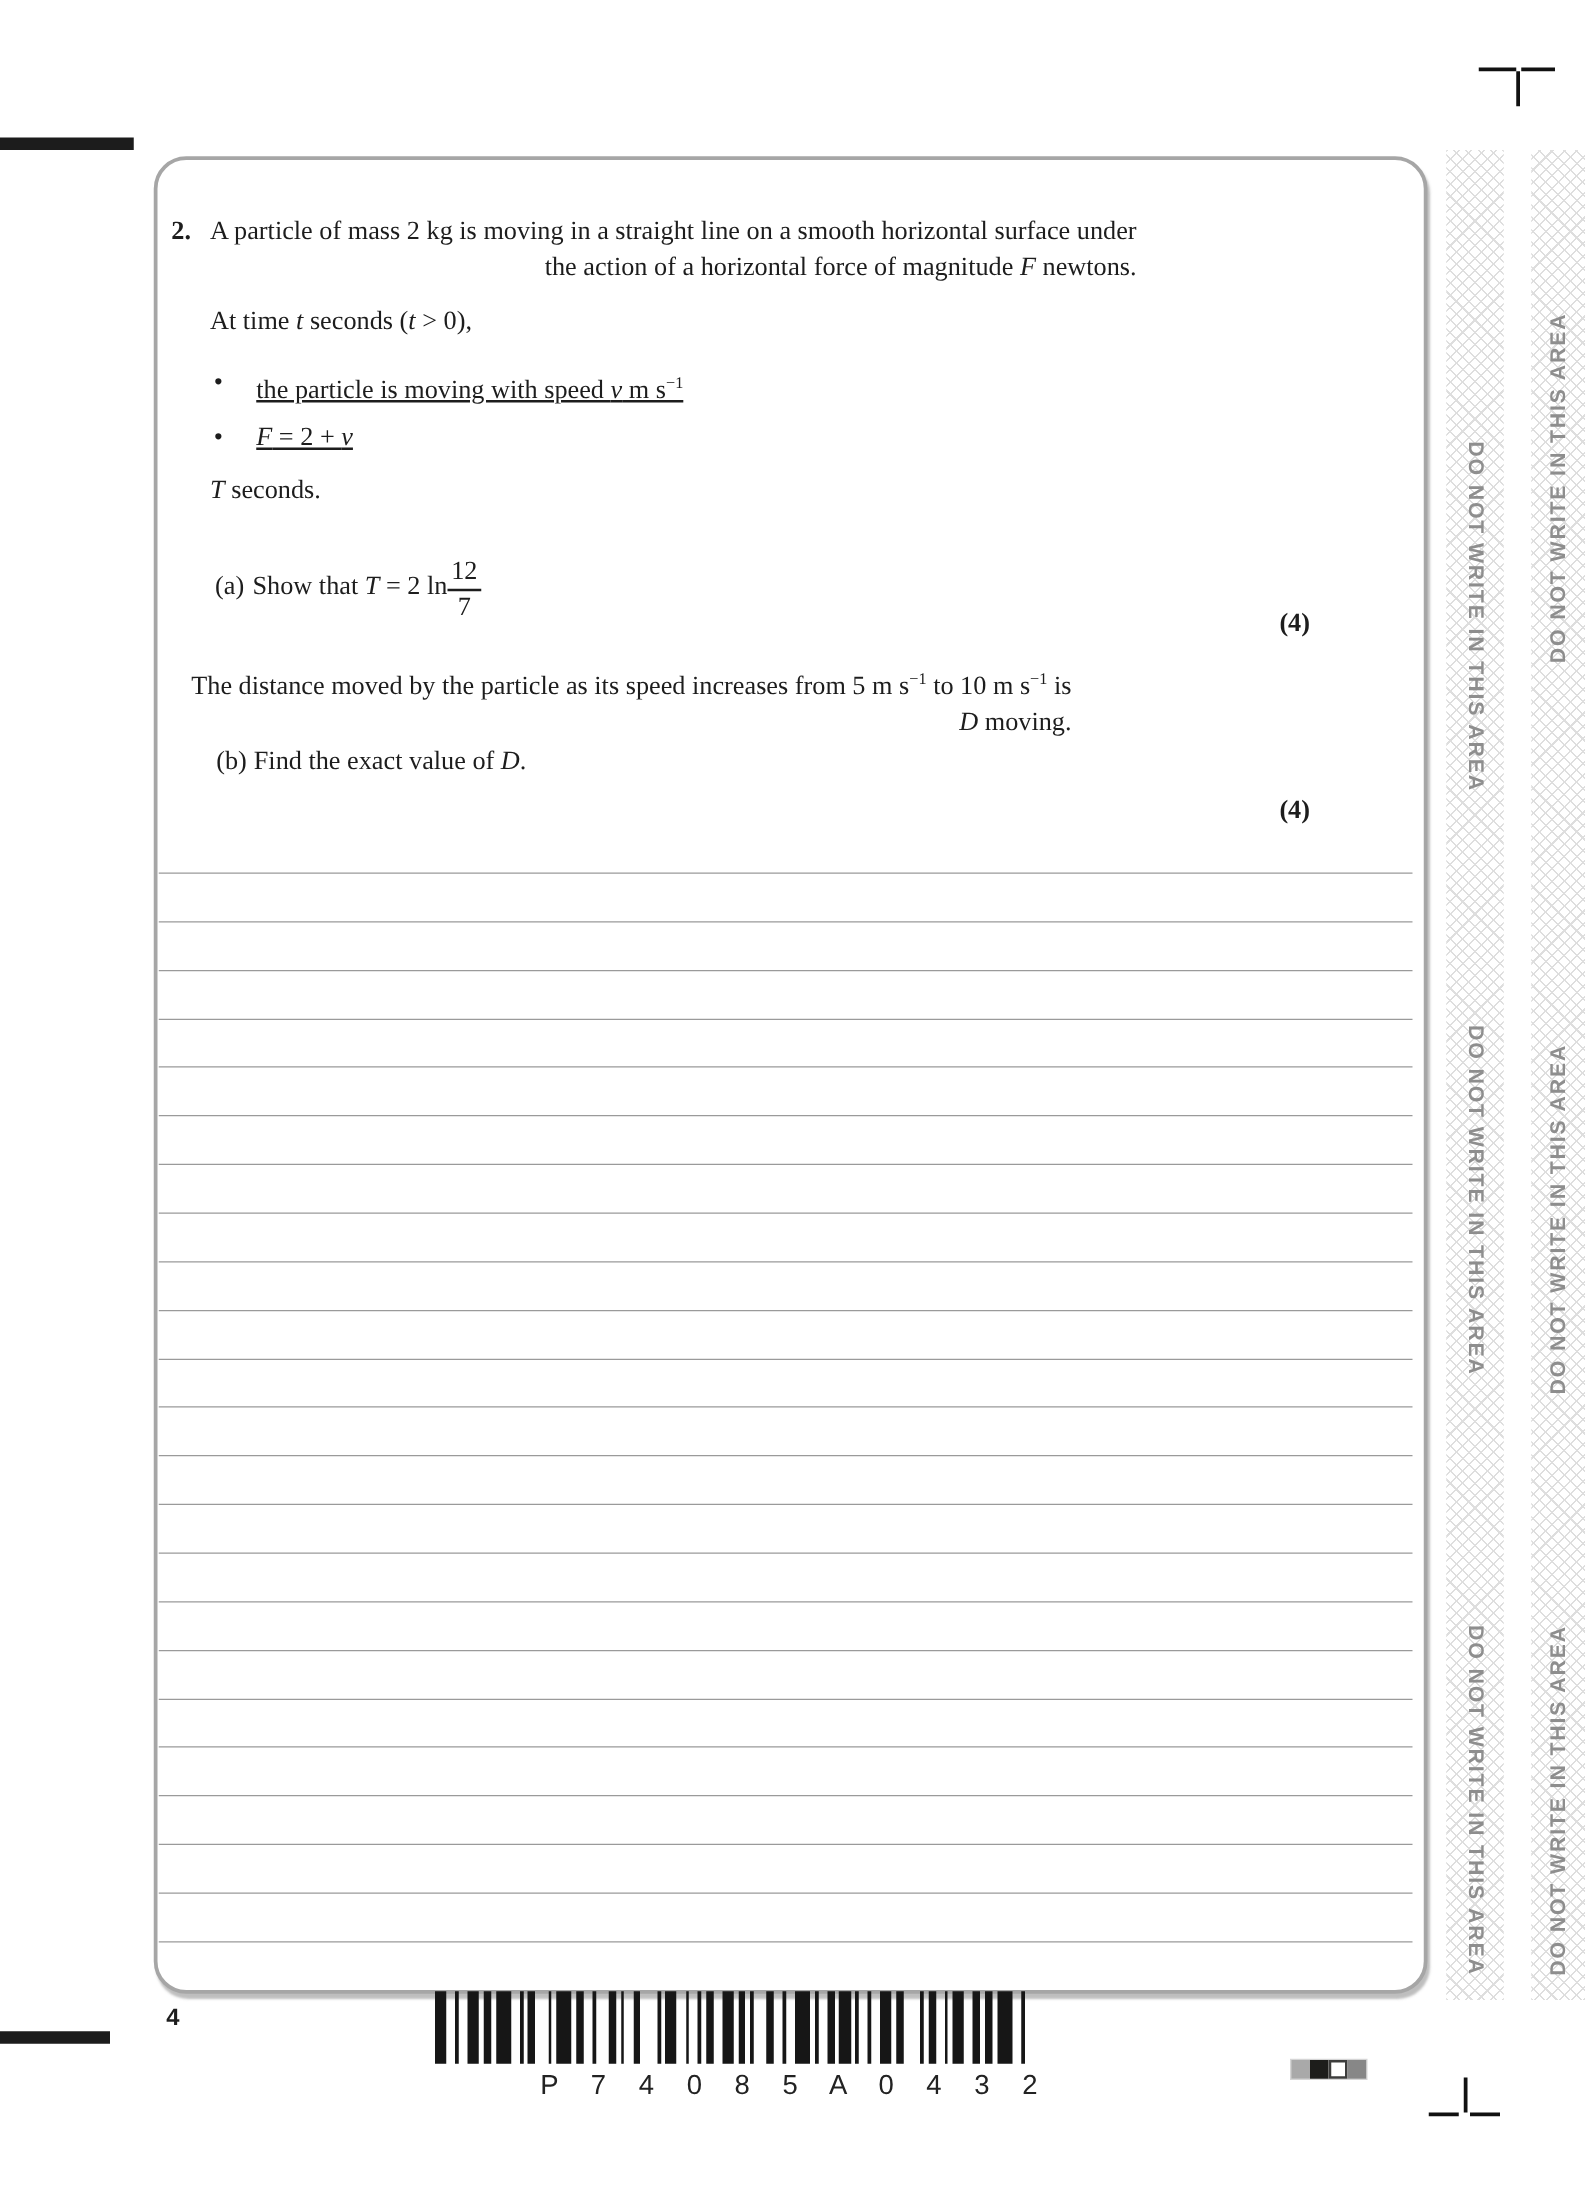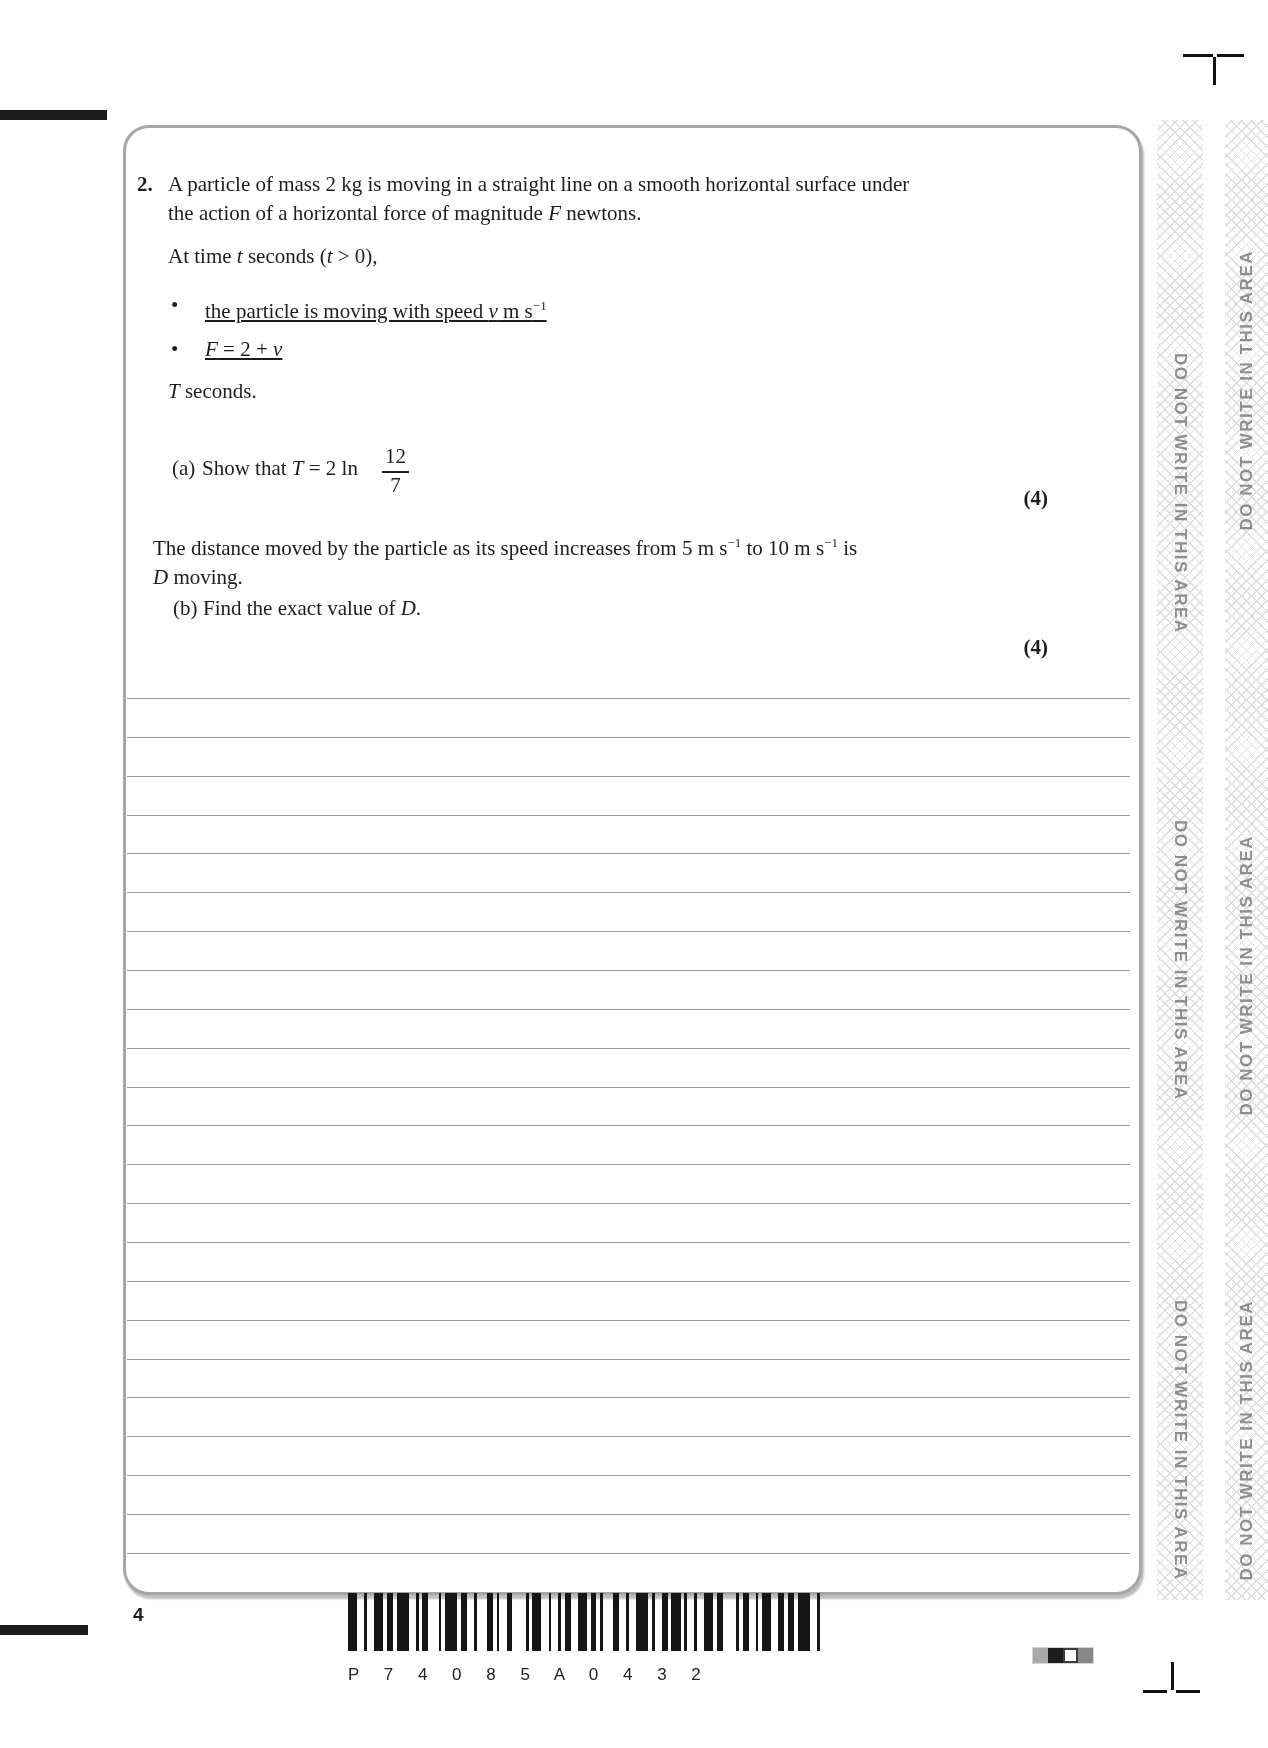--- a/index.html
+++ b/index.html
@@ -1,20 +1,20 @@
 <!DOCTYPE html>
 <html><head>
 <meta charset="utf-8">
 <style>
   html,body { margin:0; padding:0; background:#fff; }
   .page {
     position:relative; width:1268px; height:1748px; background:#ffffff;
     font-family:"Liberation Serif", serif; color:#1d1d1d; overflow:hidden;
   }
-  .nowrap { white-space:nowrap; }
+  .nowrap { white-space:nowrap;text-align:right; }
 
   
   .blackbar { position:absolute; background:#1c1c1c; }
   .regline { position:absolute; background:#111; }
 
   
   .main-box {
     position:absolute; left:123px; top:125px; width:1019px; height:1470px;
     border:3px solid #a6a6a6; border-radius:26px; background:#fff;
     box-shadow:2px 4px 2px rgba(110,110,110,0.45); box-sizing:border-box;
@@ -25,21 +25,21 @@
   .q-num { font-weight:bold; width:31px; flex:0 0 31px; }
   .para { position:absolute; font-size:21px; line-height:29px; }
   .var { font-style:italic; }
   sup { font-size:13px; }
   .bullet-row { position:absolute; left:171px; font-size:21px; line-height:29px; display:flex; }
   .bullet-marker { width:10px; }
   .bullet-text { margin-left:24px; white-space:nowrap;text-decoration:underline; }
   .part-row { position:absolute; font-size:21px; display:flex; align-items:center; }
   .part-label { width:30px; flex:0 0 30px; }
   .marks { position:absolute; right:220px; font-size:21px; font-weight:bold; }
-  .frac { display:inline-block; text-align:center; margin-left:24px; line-height:1.1; }
+  .frac { display:inline-block; text-align:center; margin-left:0; line-height:1.1; }
   .frac-num { display:block; padding:0 3px 2px 3px; }
   .frac-den { display:block; border-top:2px solid #1d1d1d; padding-top:1px; }
   .eq-text { position:relative; top:-3px; white-space:nowrap; }
 
   
   .answer-lines { position:absolute; left:127px; top:698px; width:1003px; height:860px; }
   .answer-line { position:absolute; left:0; width:100%; height:1.4px; background:#9a9a9a; }
 
   
   .strip {
@@ -57,21 +57,21 @@
     font-size:17px; letter-spacing:1.5px; color:#8e8e8e; white-space:nowrap;
   }
   .v-down { transform:translateX(-50%); }
   .v-up   { transform:translateX(-50%) rotate(180deg); }
 
   
   .page-number { position:absolute; left:133px; top:1604px; font-family:"Liberation Sans", sans-serif; font-weight:bold; font-size:19px; }
   .barcode { position:absolute; left:348px; top:1593px; width:482px; }
   .barcode-bars { position:relative; width:482px; height:58px; }
   .barcode-bars .bar { position:absolute; top:0; height:58px; background:#161616; }
-  .barcode-text { text-align:left; font-family:"Liberation Sans", sans-serif; font-size:17px; word-spacing:20px; margin-top:14px; color:#222; }
+  .barcode-text { text-align:right; font-family:"Liberation Sans", sans-serif; font-size:22px; word-spacing:20px; margin-top:4px; color:#222; }
   .swatches { position:absolute; left:1032px; top:1647px; display:flex; border:1px solid #d5d5d5; }
   .swatch { width:15px; height:15px; box-sizing:border-box; }
   .swatch.white-swatch { border:2px solid #3c3c3b; }
 </style>
 </head>
 <body>
 
 <div class="page">
 
   <div class="blackbar" style="left:0;top:110px;width:107px;height:10px;"></div>

